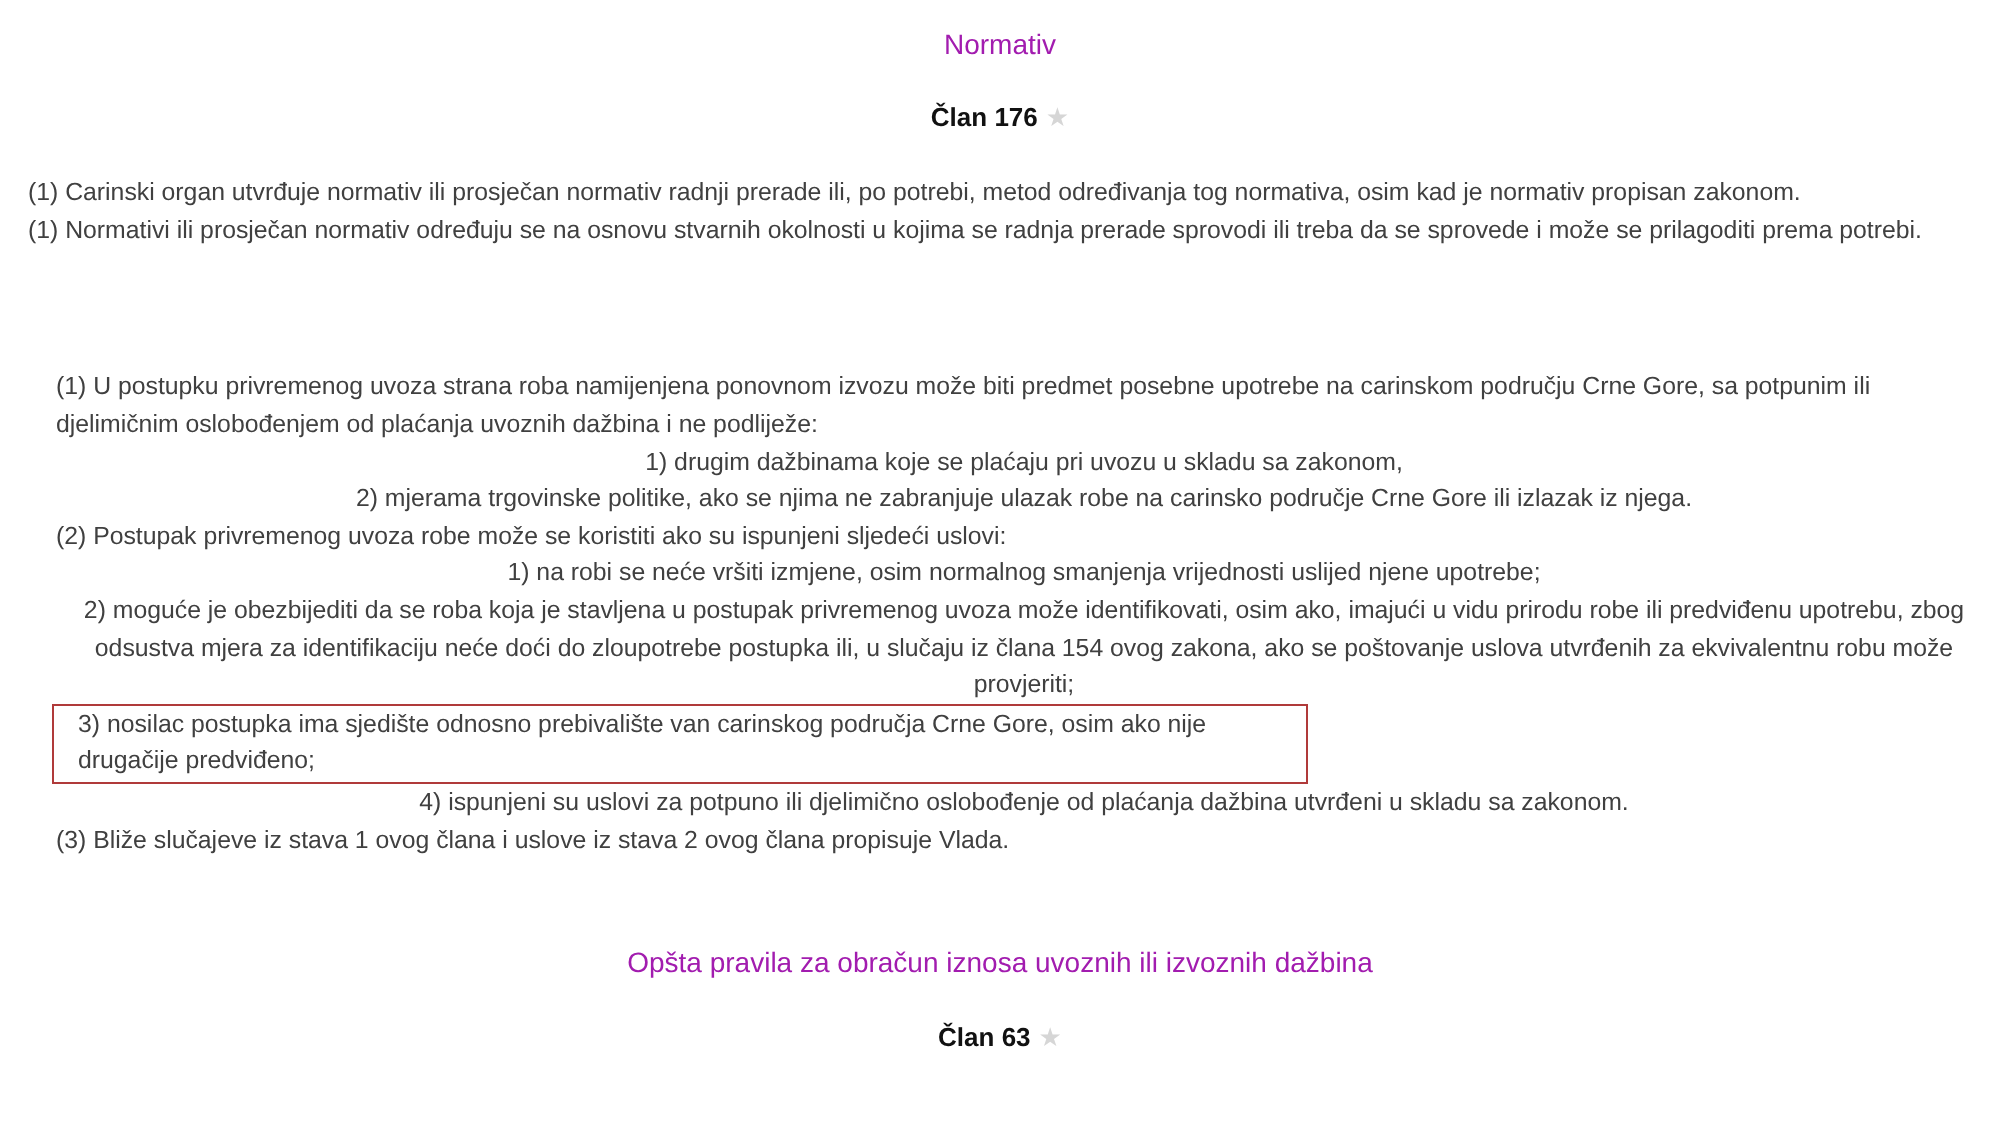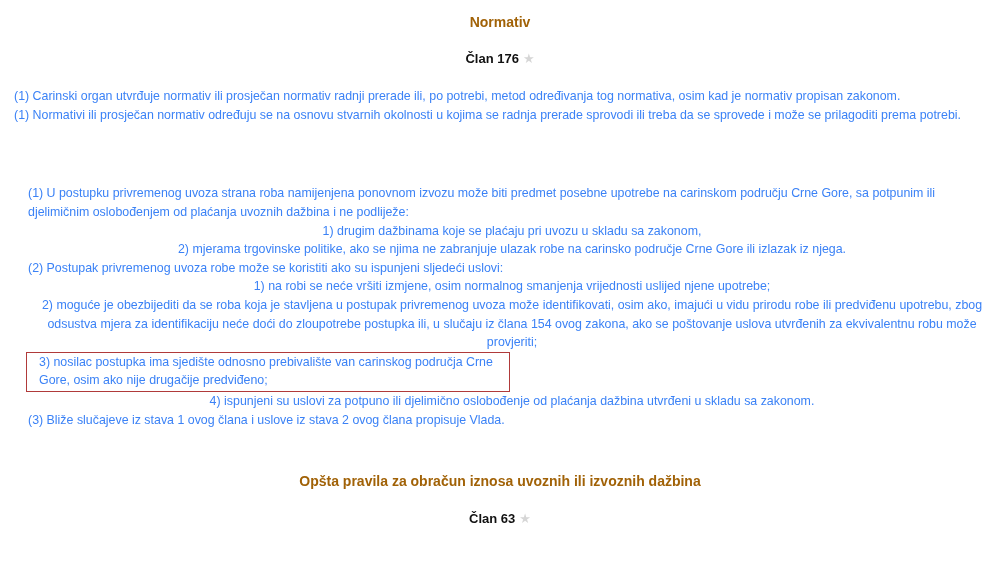--- a/index.html
+++ b/index.html
@@ -21,23 +21,23 @@
     height: 561px;
     position: relative;
     box-sizing: border-box;
     padding: 0 14px;
   }
   .section {
     margin: 0;
   }
   .section-title {
     text-align: center;
-    font-weight: bold;
+    font-weight: normal;
     font-size: 14px;
-    color: #a16207;
+    color: #a21caf;
     margin: 0;
     padding: 0;
   }
   .article-line {
     text-align: center;
     font-weight: bold;
     font-size: 13px;
     color: #111;
     margin: 0;
     padding: 0;
@@ -50,32 +50,32 @@
     font-size: 13px;
     font-weight: normal;
     vertical-align: baseline;
   }
   .para {
     margin: 0;
     padding: 0 0 0 0;
     text-align: left;
     font-size: 12.4px;
     line-height: 1.5;
-    color: #3b82f6;
+    color: #404040;
   }
   .indent1 { padding-left: 14px; }
   .indent2 { padding-left: 24px; text-align: center; }
   .highlight {
     border: 1px solid #b03a3a;
     display: block;
     box-sizing: border-box;
     padding: 0px 2px 1px 12px;
     margin-left: 12px;
     margin-right: 0;
-    width: 484px;
+    width: 628px;
   }
   .sp-2 { height: 12px; }
   .sp-3 { height: 18px; }
   .sp-4 { height: 24px; }
 </style>
 </head>
 <body>
 
 <div class="page">
 

